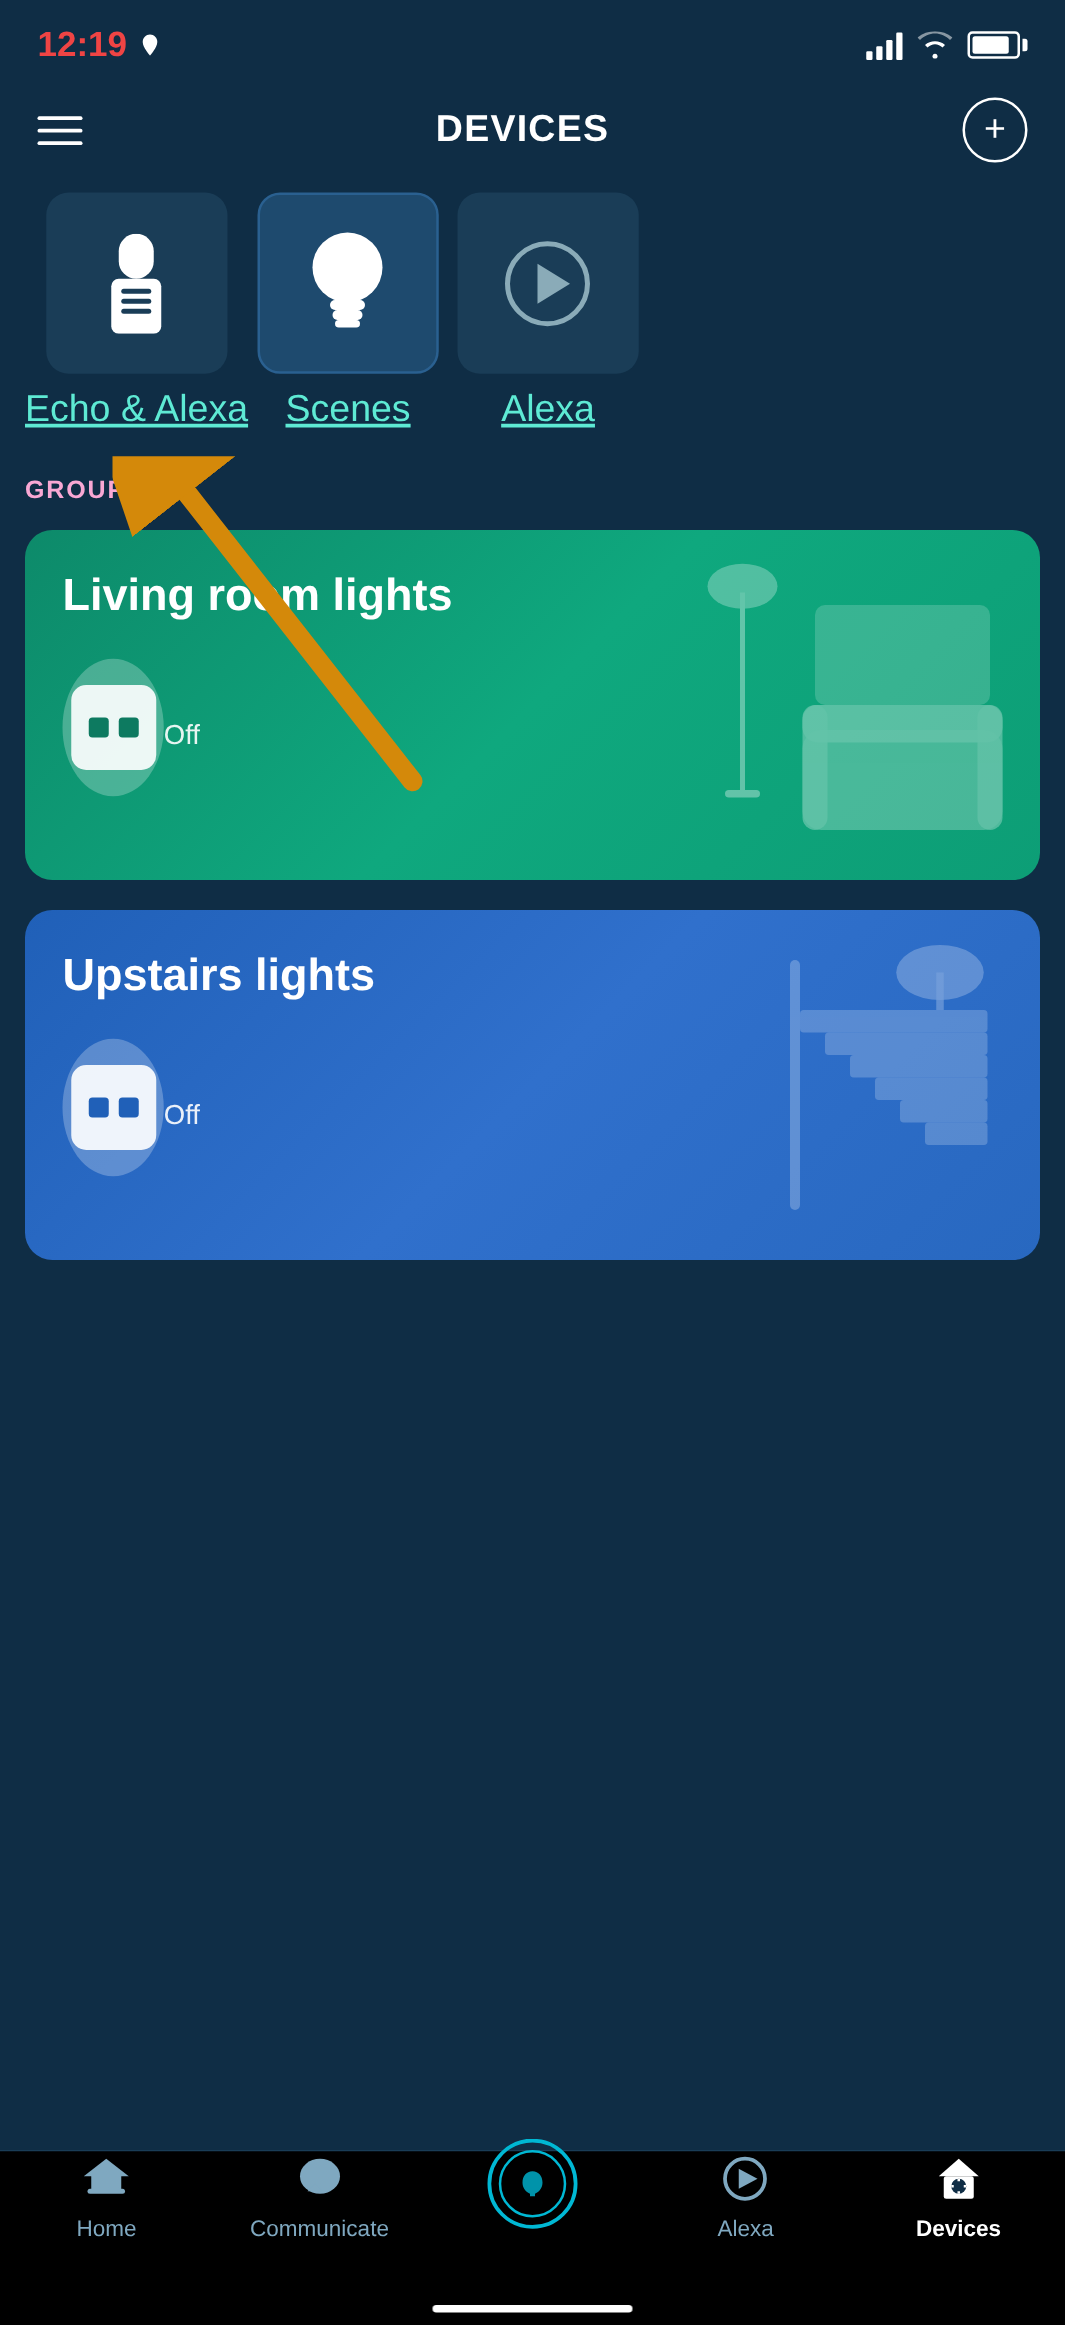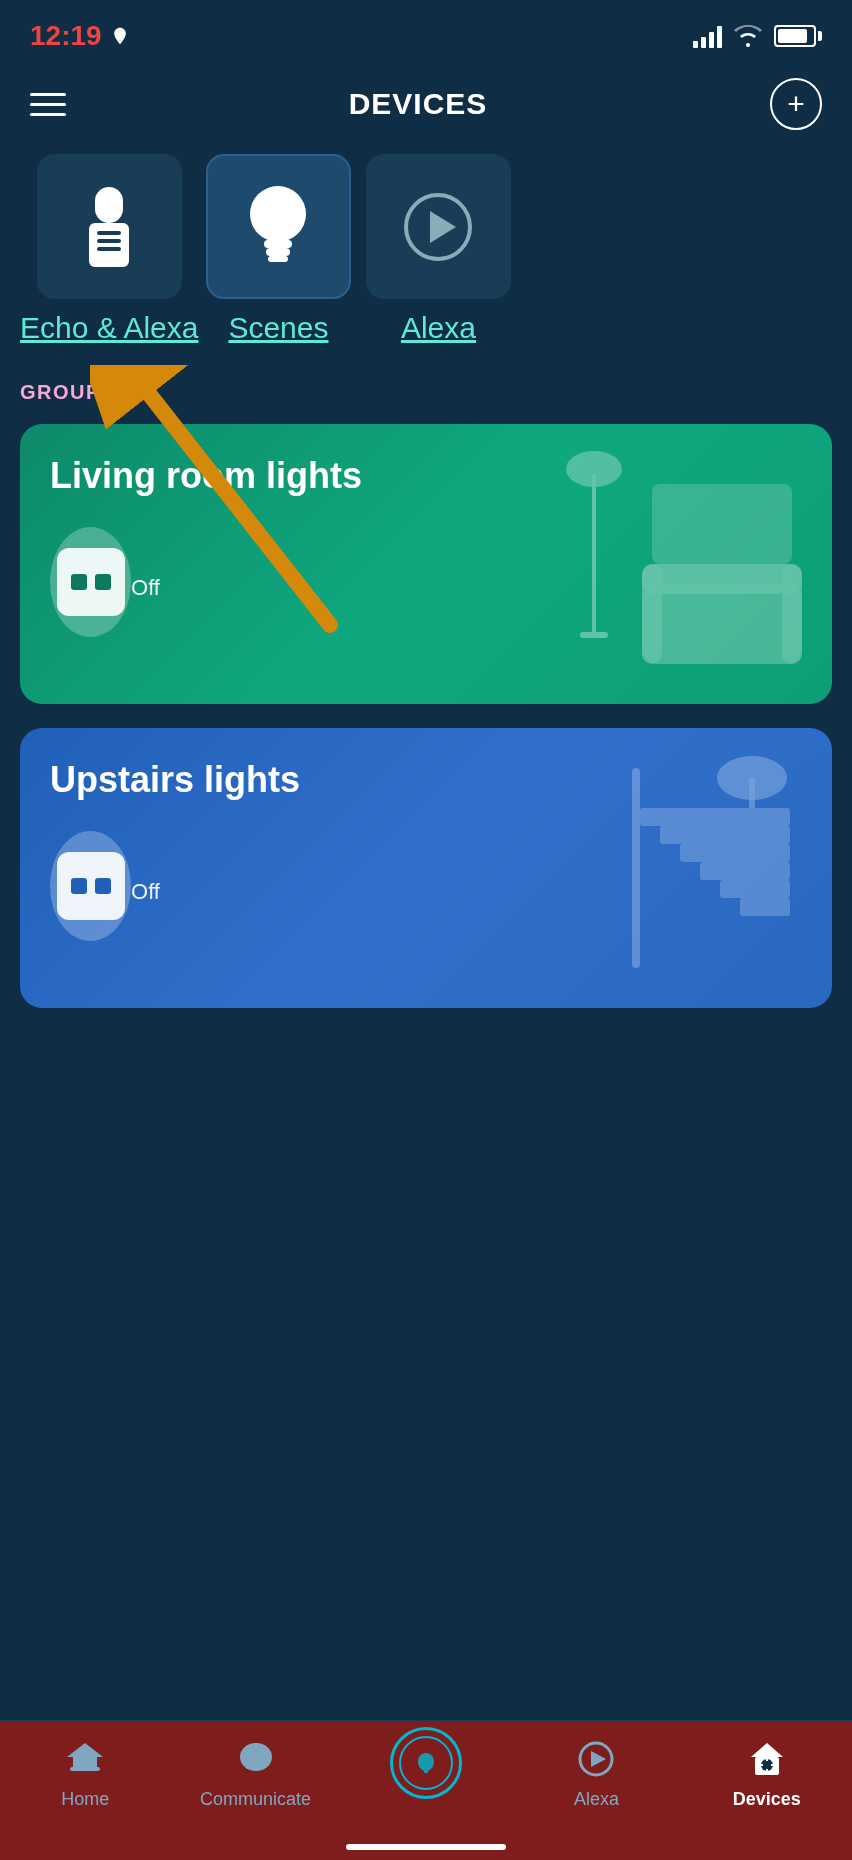--- a/index.html
+++ b/index.html
@@ -241,26 +241,26 @@
       pointer-events: none;
       z-index: 100;
     }
 
     
     .bottom-nav {
       position: fixed;
       bottom: 0;
       left: 0;
       width: 852px;
-      background: #7f1d1d;
+      background: #000000;
       border-top: 1px solid #1a3d57;
       height: 140px;
       display: flex;
       align-items: flex-start;
-      padding-top: 16px;
+      padding-top: 0;
     }
 
     .nav-item {
       flex: 1;
       display: flex;
       flex-direction: column;
       align-items: center;
       gap: 8px;
       cursor: pointer;
     }

